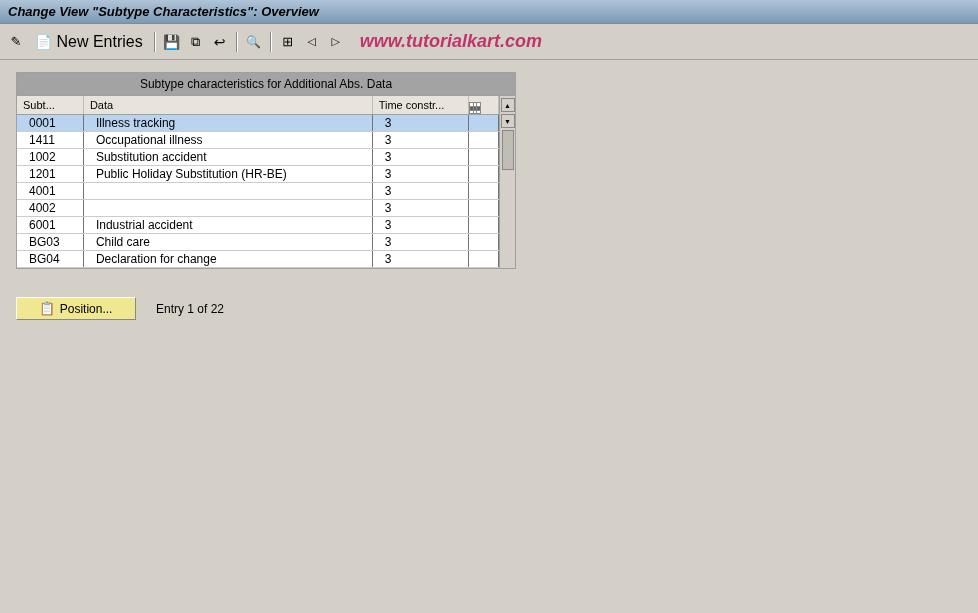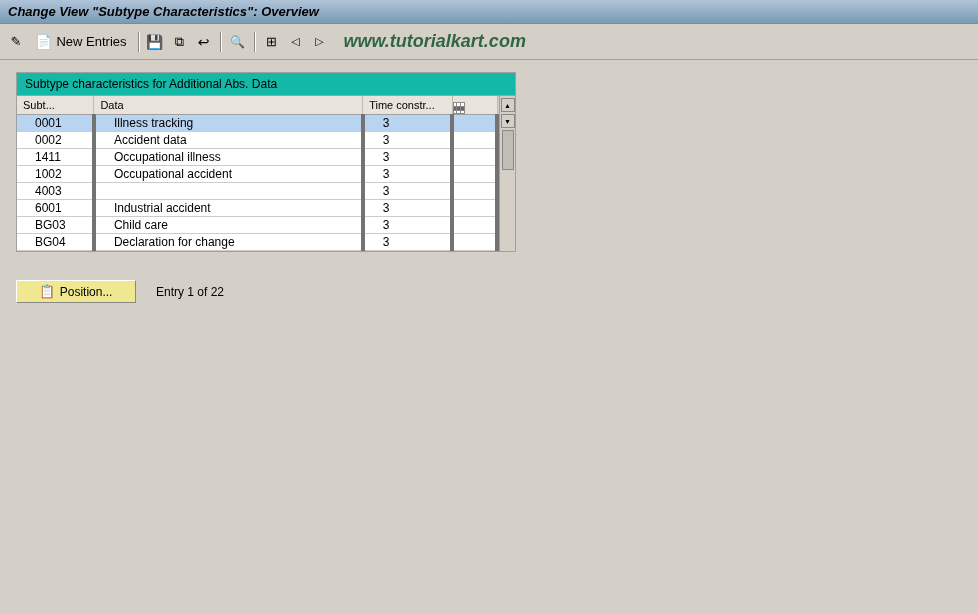--- a/index.html
+++ b/index.html
@@ -54,45 +54,46 @@
     .new-entries-btn {
       display: flex;
       align-items: center;
       gap: 4px;
       cursor: pointer;
       padding: 2px 4px;
       border: 1px solid transparent;
     }
 
     .toolbar-watermark {
-      color: #14532d;
+      color: #be185d;
       font-size: 18px;
       font-weight: bold;
       font-style: italic;
       margin-left: 10px;
       opacity: 0.85;
     }
 
     .main-content {
       padding: 12px 16px;
       background: #d4d0c8;
     }
 
     .panel {
       background: #d4d0c8;
       border: 1px solid #a0a0a0;
       width: 500px;
     }
 
     .panel-title {
-      background: #14b8a6;
+      background: #a3a3a3;
       padding: 4px 8px;
       font-size: 12px;
       font-weight: normal;
       border-bottom: 1px solid #a0a0a0;
+      text-align: center;
     }
 
     .table-wrapper {
       display: flex;
       position: relative;
     }
 
     .data-table {
       width: 100%;
       border-collapse: collapse;
@@ -105,22 +106,22 @@
       border-right: 1px solid #c0bdb5;
       padding: 2px 6px;
       text-align: left;
       font-weight: normal;
       font-size: 11px;
       white-space: nowrap;
     }
 
     .data-table td {
       border-bottom: 1px solid #d0ccc4;
-      border-right: 4px solid #737373;
-      padding: 1px 18px;
+      border-right: 1px solid #737373;
+      padding: 1px 12px;
       white-space: nowrap;
     }
 
     .data-table tr:nth-child(1) td { background: #b8d4f0; }
     .data-table tr:nth-child(n+2) td { background: #fff; }
 
     .data-table .col-subt { width: 55px; }
     .data-table .col-name { width: 240px; }
     .data-table .col-time { width: 80px; }
 
@@ -196,21 +197,21 @@
 <div class="title-bar">
   <span>Change View "Subtype Characteristics": Overview</span>
 </div>
 
 <div class="toolbar">
 
   <div class="toolbar-icon icon-pencil"></div>
 
   <div class="new-entries-btn">
     <span style="font-size:14px;">📄</span>
-    <span style="font-size:13px;">New Entries</span>
+    <span style="font-size:16px;">New Entries</span>
   </div>
 
   <div class="toolbar-separator"></div>
 
   <div class="toolbar-icon" style="font-size:14px;">💾</div>
 
   <div class="toolbar-icon" style="font-size:13px;">⧉</div>
 
   <div class="toolbar-icon" style="font-size:14px;">↩</div>
 
@@ -259,39 +260,45 @@
             </tr>
           </thead>
           <tbody id="table-body">
           <tr class="highlight-row">
                 <td class="col-subt">0001</td>
                 <td class="col-name">Illness tracking</td>
                 <td class="col-time">3</td>
                 <td></td>
               </tr>
               <tr>
-                <td class="col-subt">0002</td>
-                <td class="col-name">Accident data</td>
-                <td class="col-time">3</td>
-                <td></td>
-              </tr>
-              <tr>
                 <td class="col-subt">1411</td>
                 <td class="col-name">Occupational illness</td>
                 <td class="col-time">3</td>
                 <td></td>
               </tr>
               <tr>
                 <td class="col-subt">1002</td>
-                <td class="col-name">Occupational accident</td>
-                <td class="col-time">3</td>
-                <td></td>
-              </tr>
-              <tr>
-                <td class="col-subt">4003</td>
+                <td class="col-name">Substitution accident</td>
+                <td class="col-time">3</td>
+                <td></td>
+              </tr>
+              <tr>
+                <td class="col-subt">1201</td>
+                <td class="col-name">Public Holiday Substitution (HR-BE)</td>
+                <td class="col-time">3</td>
+                <td></td>
+              </tr>
+              <tr>
+                <td class="col-subt">4001</td>
+                <td class="col-name"></td>
+                <td class="col-time">3</td>
+                <td></td>
+              </tr>
+              <tr>
+                <td class="col-subt">4002</td>
                 <td class="col-name"></td>
                 <td class="col-time">3</td>
                 <td></td>
               </tr>
               <tr>
                 <td class="col-subt">6001</td>
                 <td class="col-name">Industrial accident</td>
                 <td class="col-time">3</td>
                 <td></td>
               </tr>

